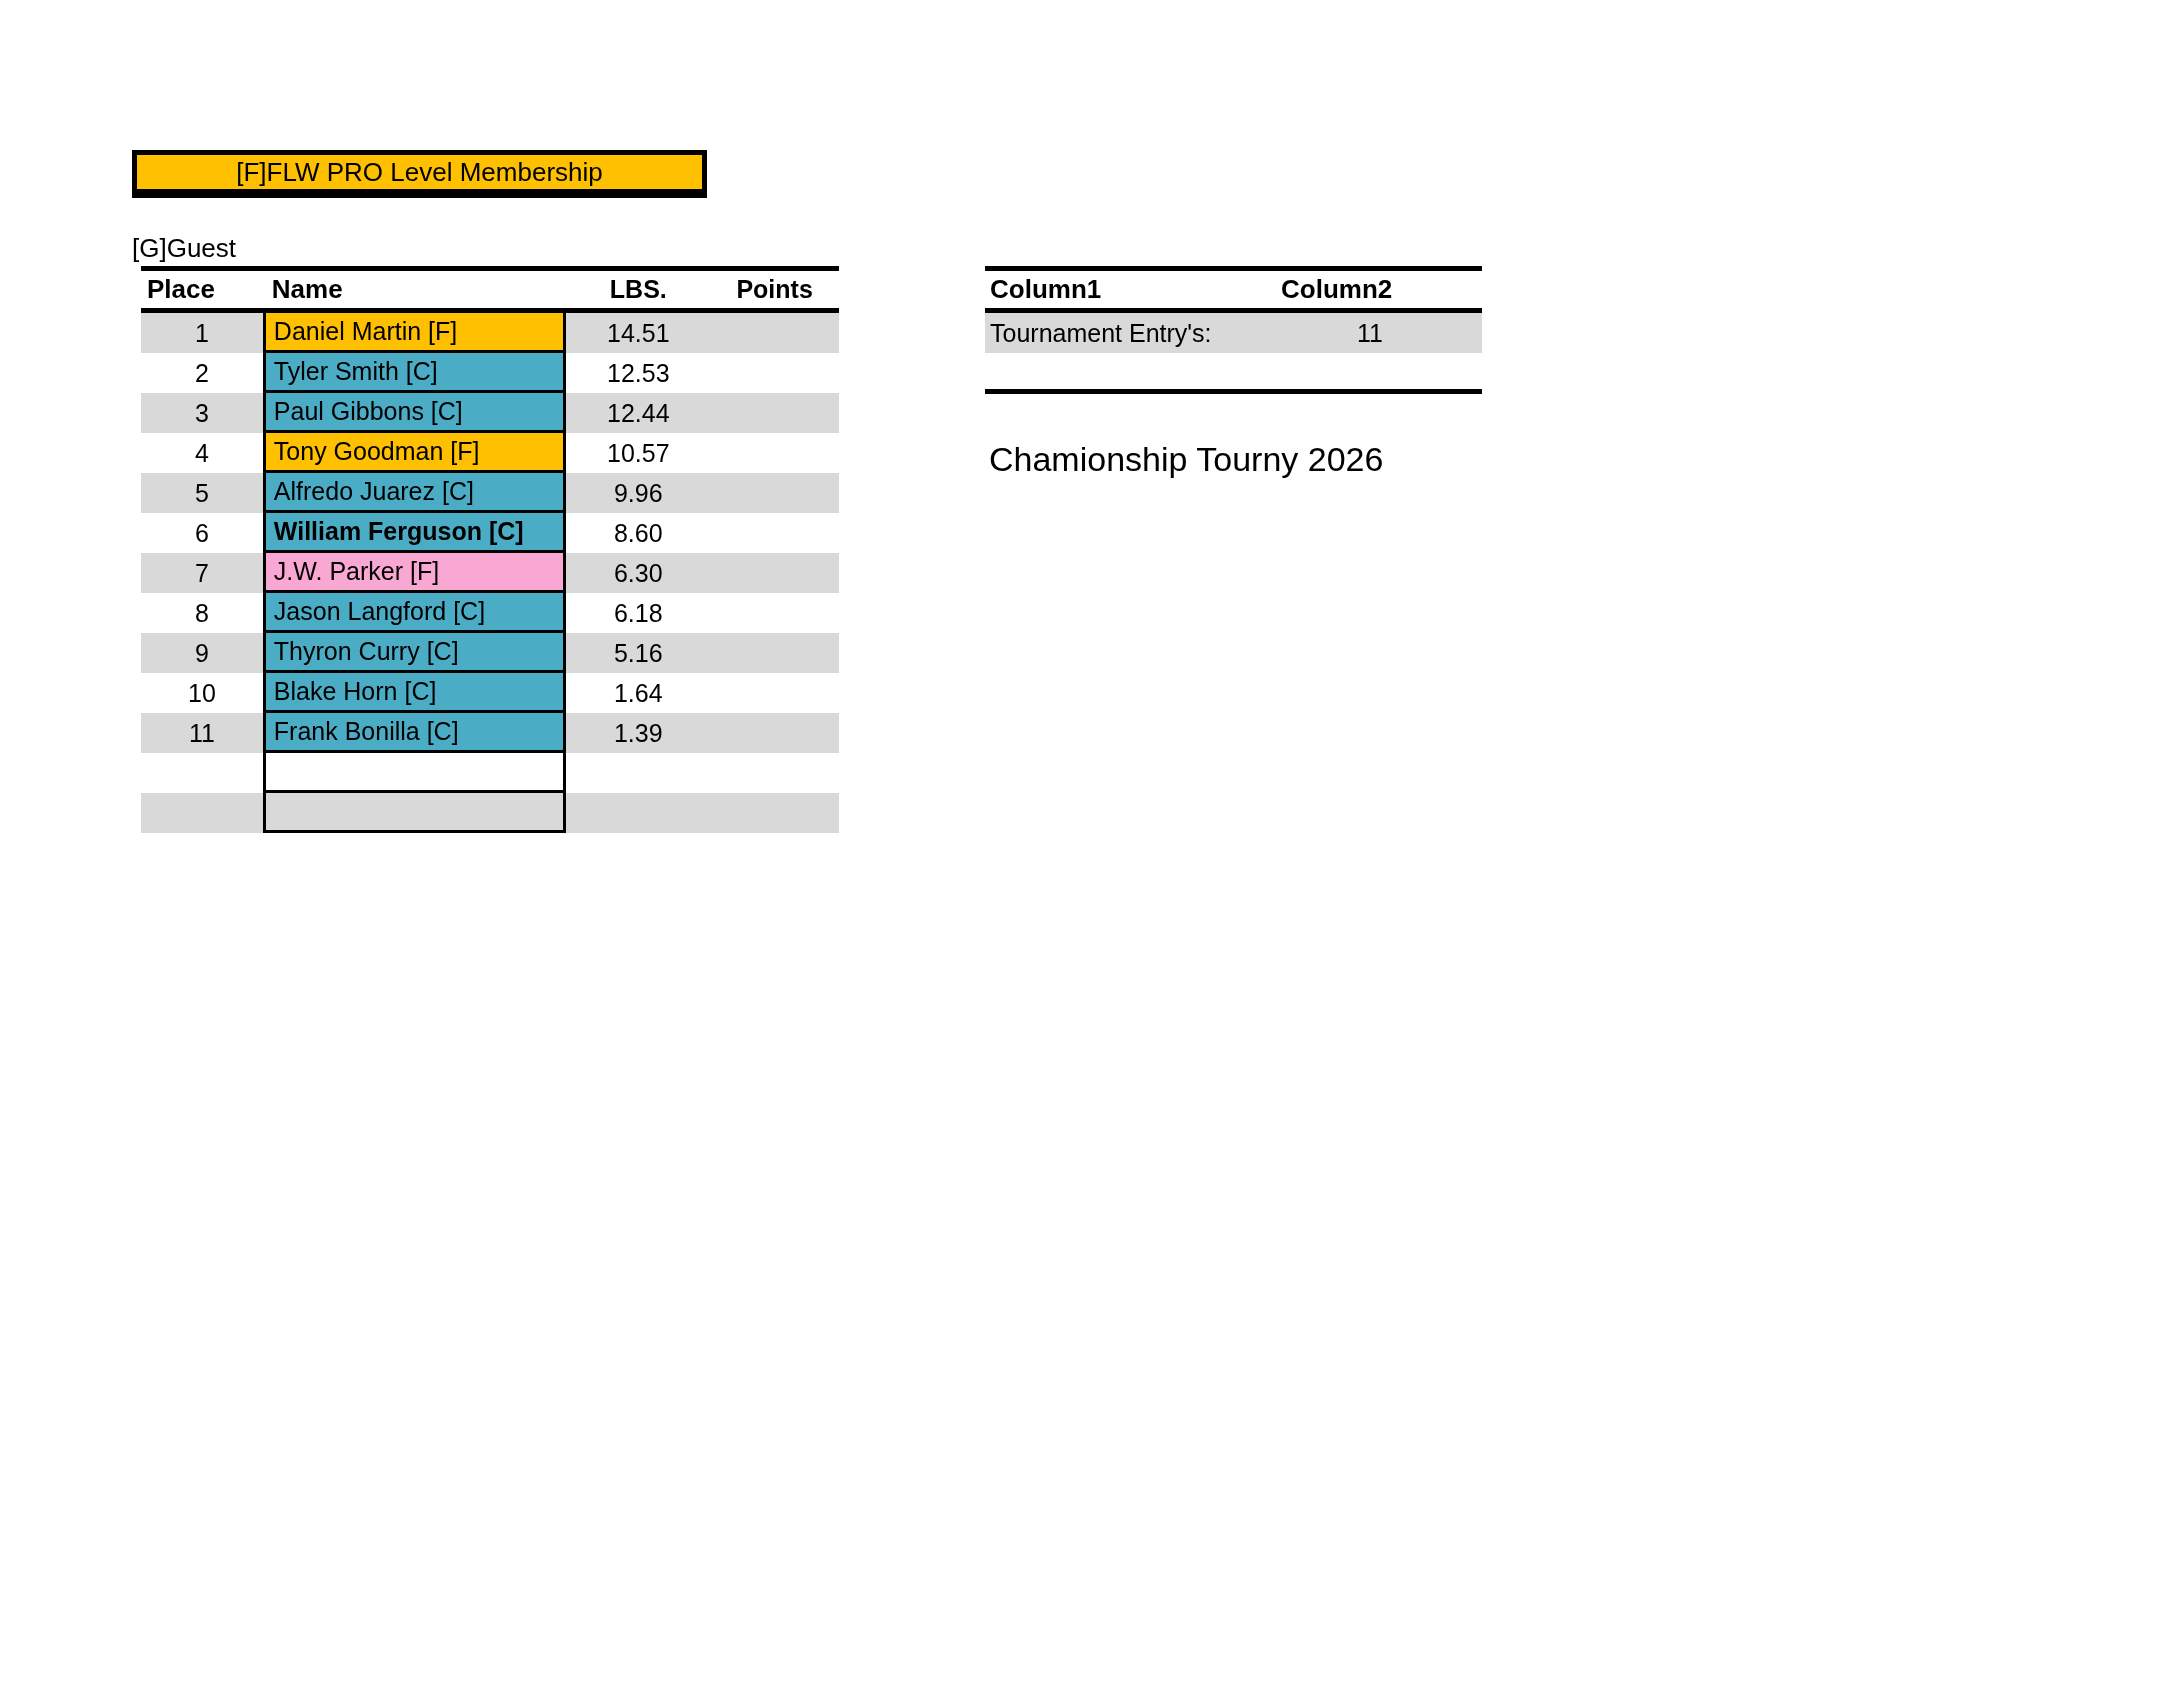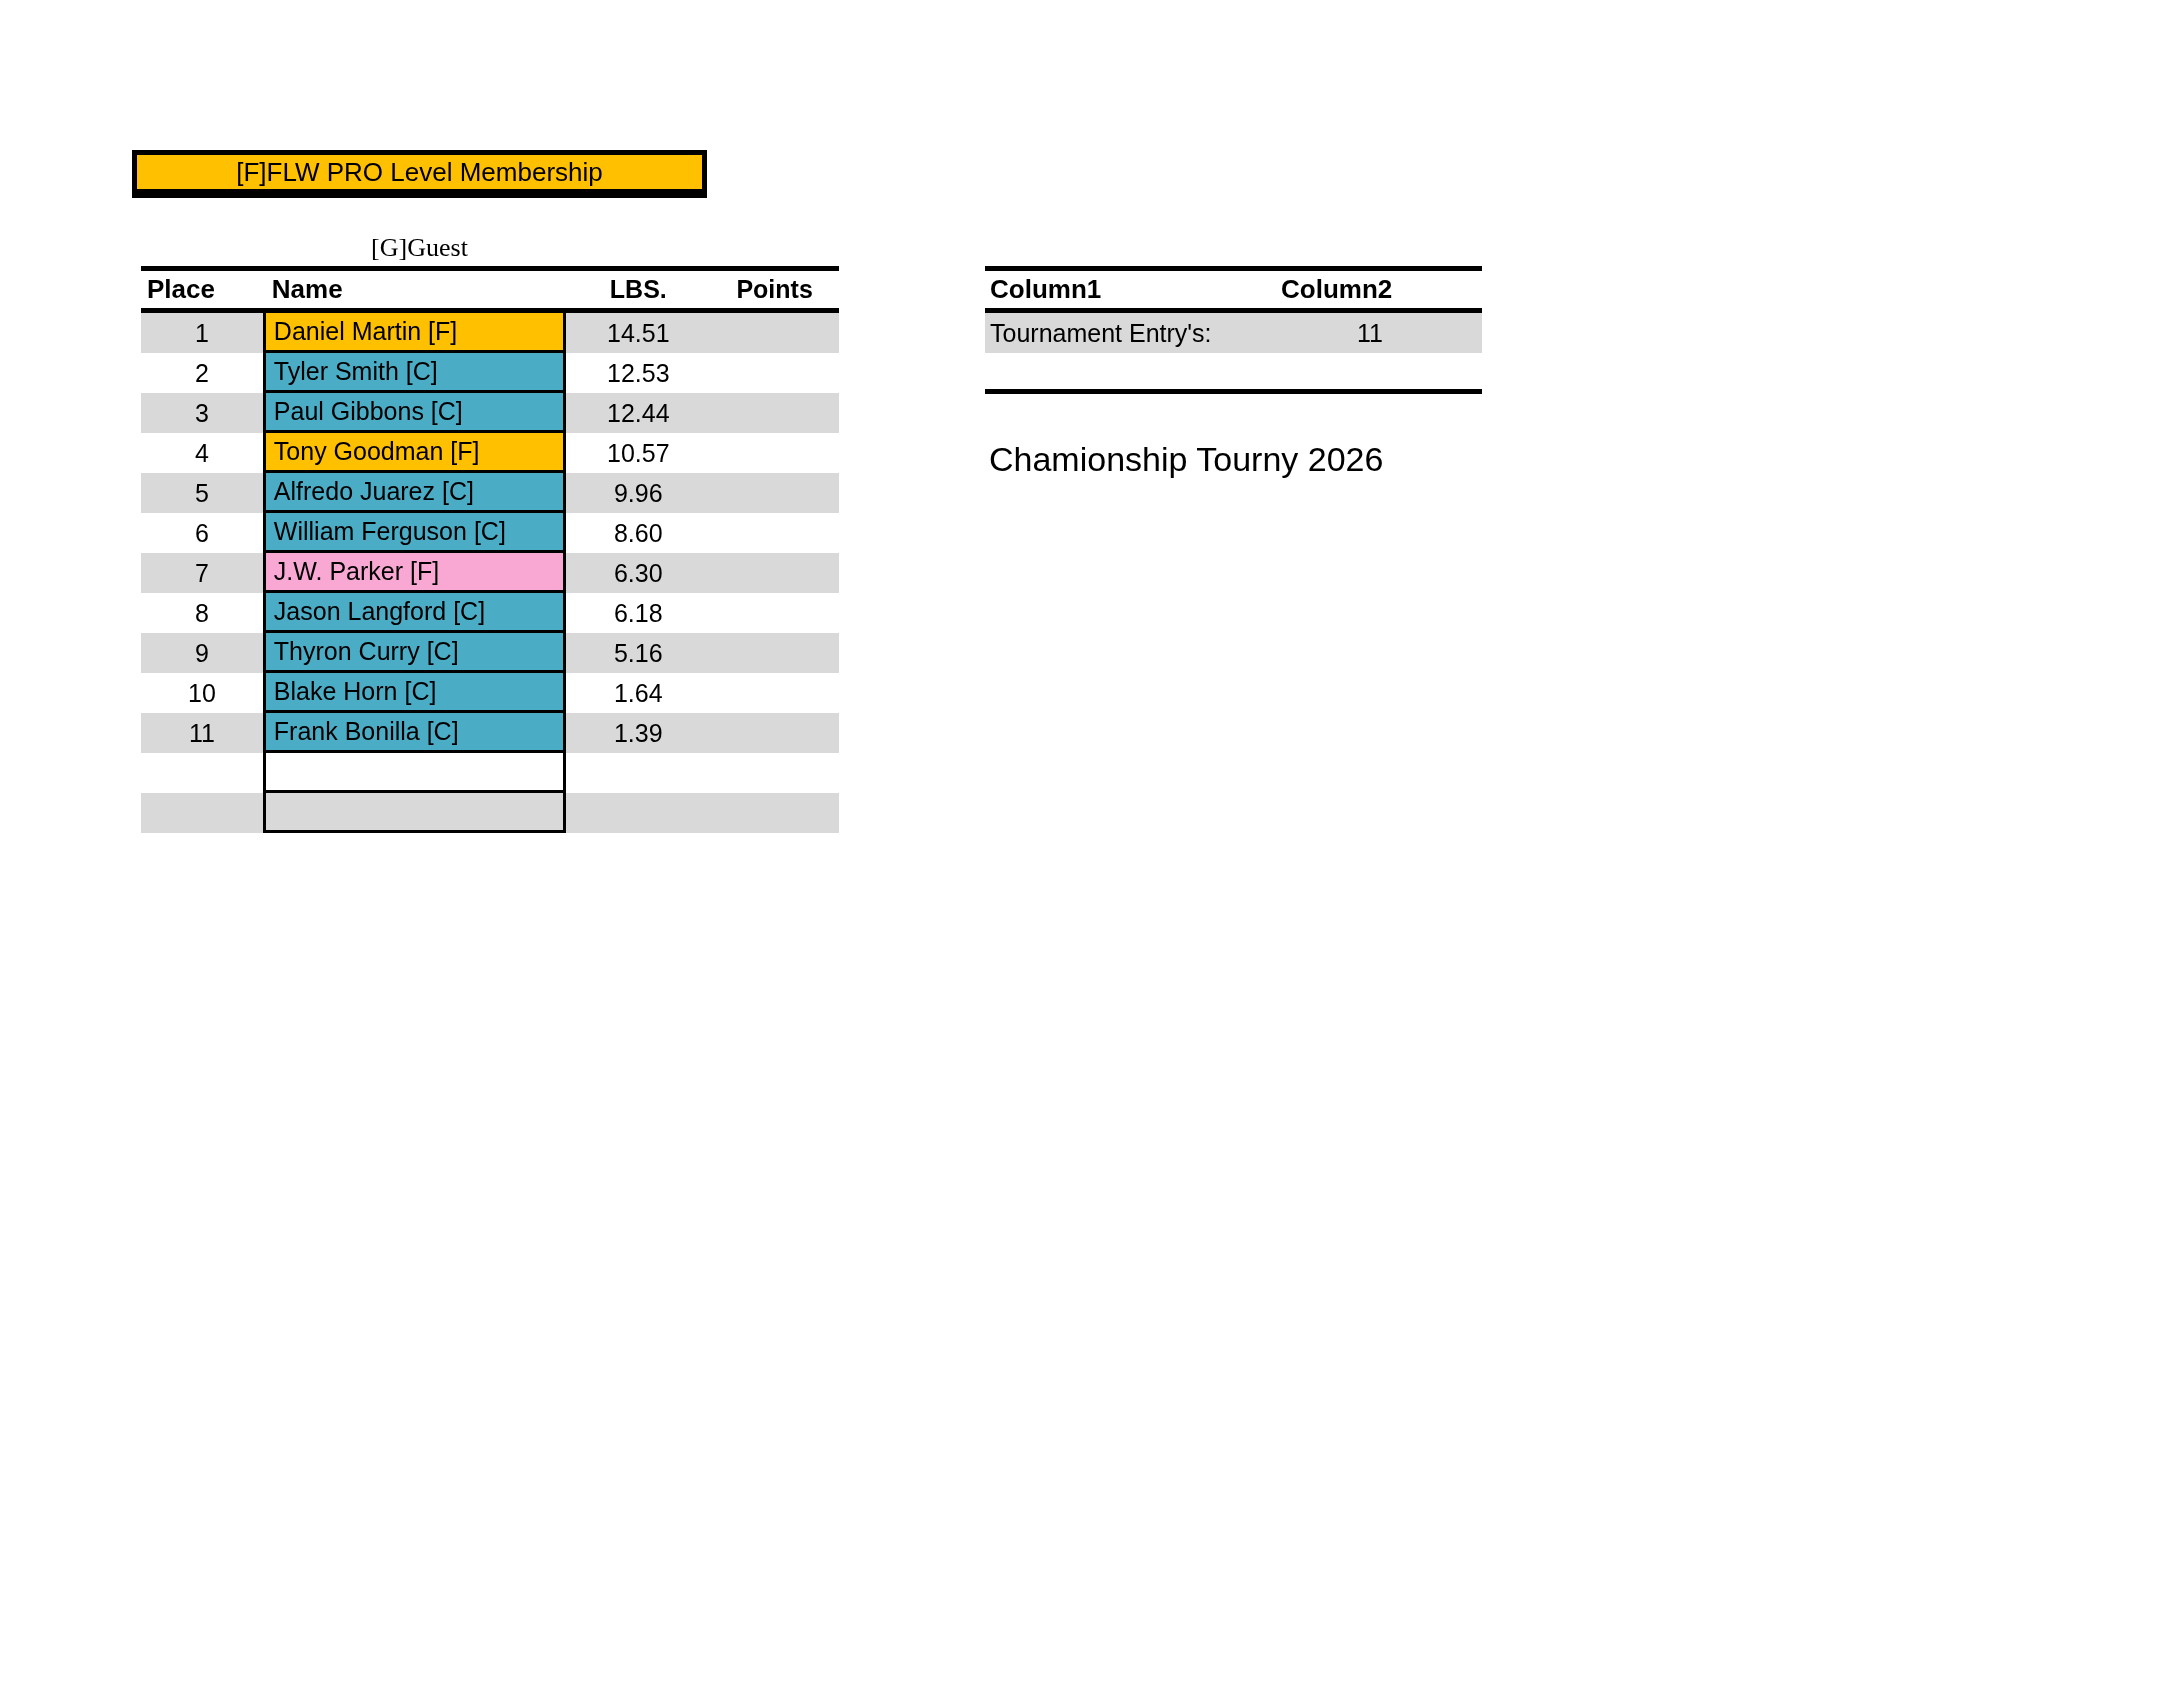--- a/index.html
+++ b/index.html
@@ -28,24 +28,23 @@
     height: 34px;
     display: flex; align-items: center; justify-content: center;
     font-size: 26px;
   }
   .legend-bar.flw  { background: var(--flw-pro, #FFC000); border-bottom: 4px solid var(--border, #000); }
   .legend-bar.club { background: var(--club, #4BACC6); }
   .guest-label {
     position: absolute;
     left: 132px; top: 234px;
     width: 575px;
-    text-align: center;
+    text-align: left;
     font-size: 26px;
     line-height: 28px;
-    font-family: Liberation Serif, serif;
   }
 
   
   .results {
     position: absolute;
     left: 141px; top: 266px;
     width: 698px;
   }
   .hline { height: 5px; background: var(--border, #000); }
   .hdr-row {
@@ -151,21 +150,21 @@
         <div class="c points"></div>
       </div>
       <div class="trow">
         <div class="c place">5</div>
         <div class="c name" style="background: rgb(75, 172, 198);">Alfredo Juarez [C]</div>
         <div class="c lbs">9.96</div>
         <div class="c points"></div>
       </div>
       <div class="trow">
         <div class="c place">6</div>
-        <div class="c name" style="background: rgb(75, 172, 198);">William Ferguson [C]</div>
+        <div class="c name" style="background: rgb(75, 172, 198); font-weight: bold;">William Ferguson [C]</div>
         <div class="c lbs">8.60</div>
         <div class="c points"></div>
       </div>
       <div class="trow">
         <div class="c place">7</div>
         <div class="c name" style="background: #f9a8d4;">J.W. Parker [F]</div>
         <div class="c lbs">6.30</div>
         <div class="c points"></div>
       </div>
       <div class="trow">

